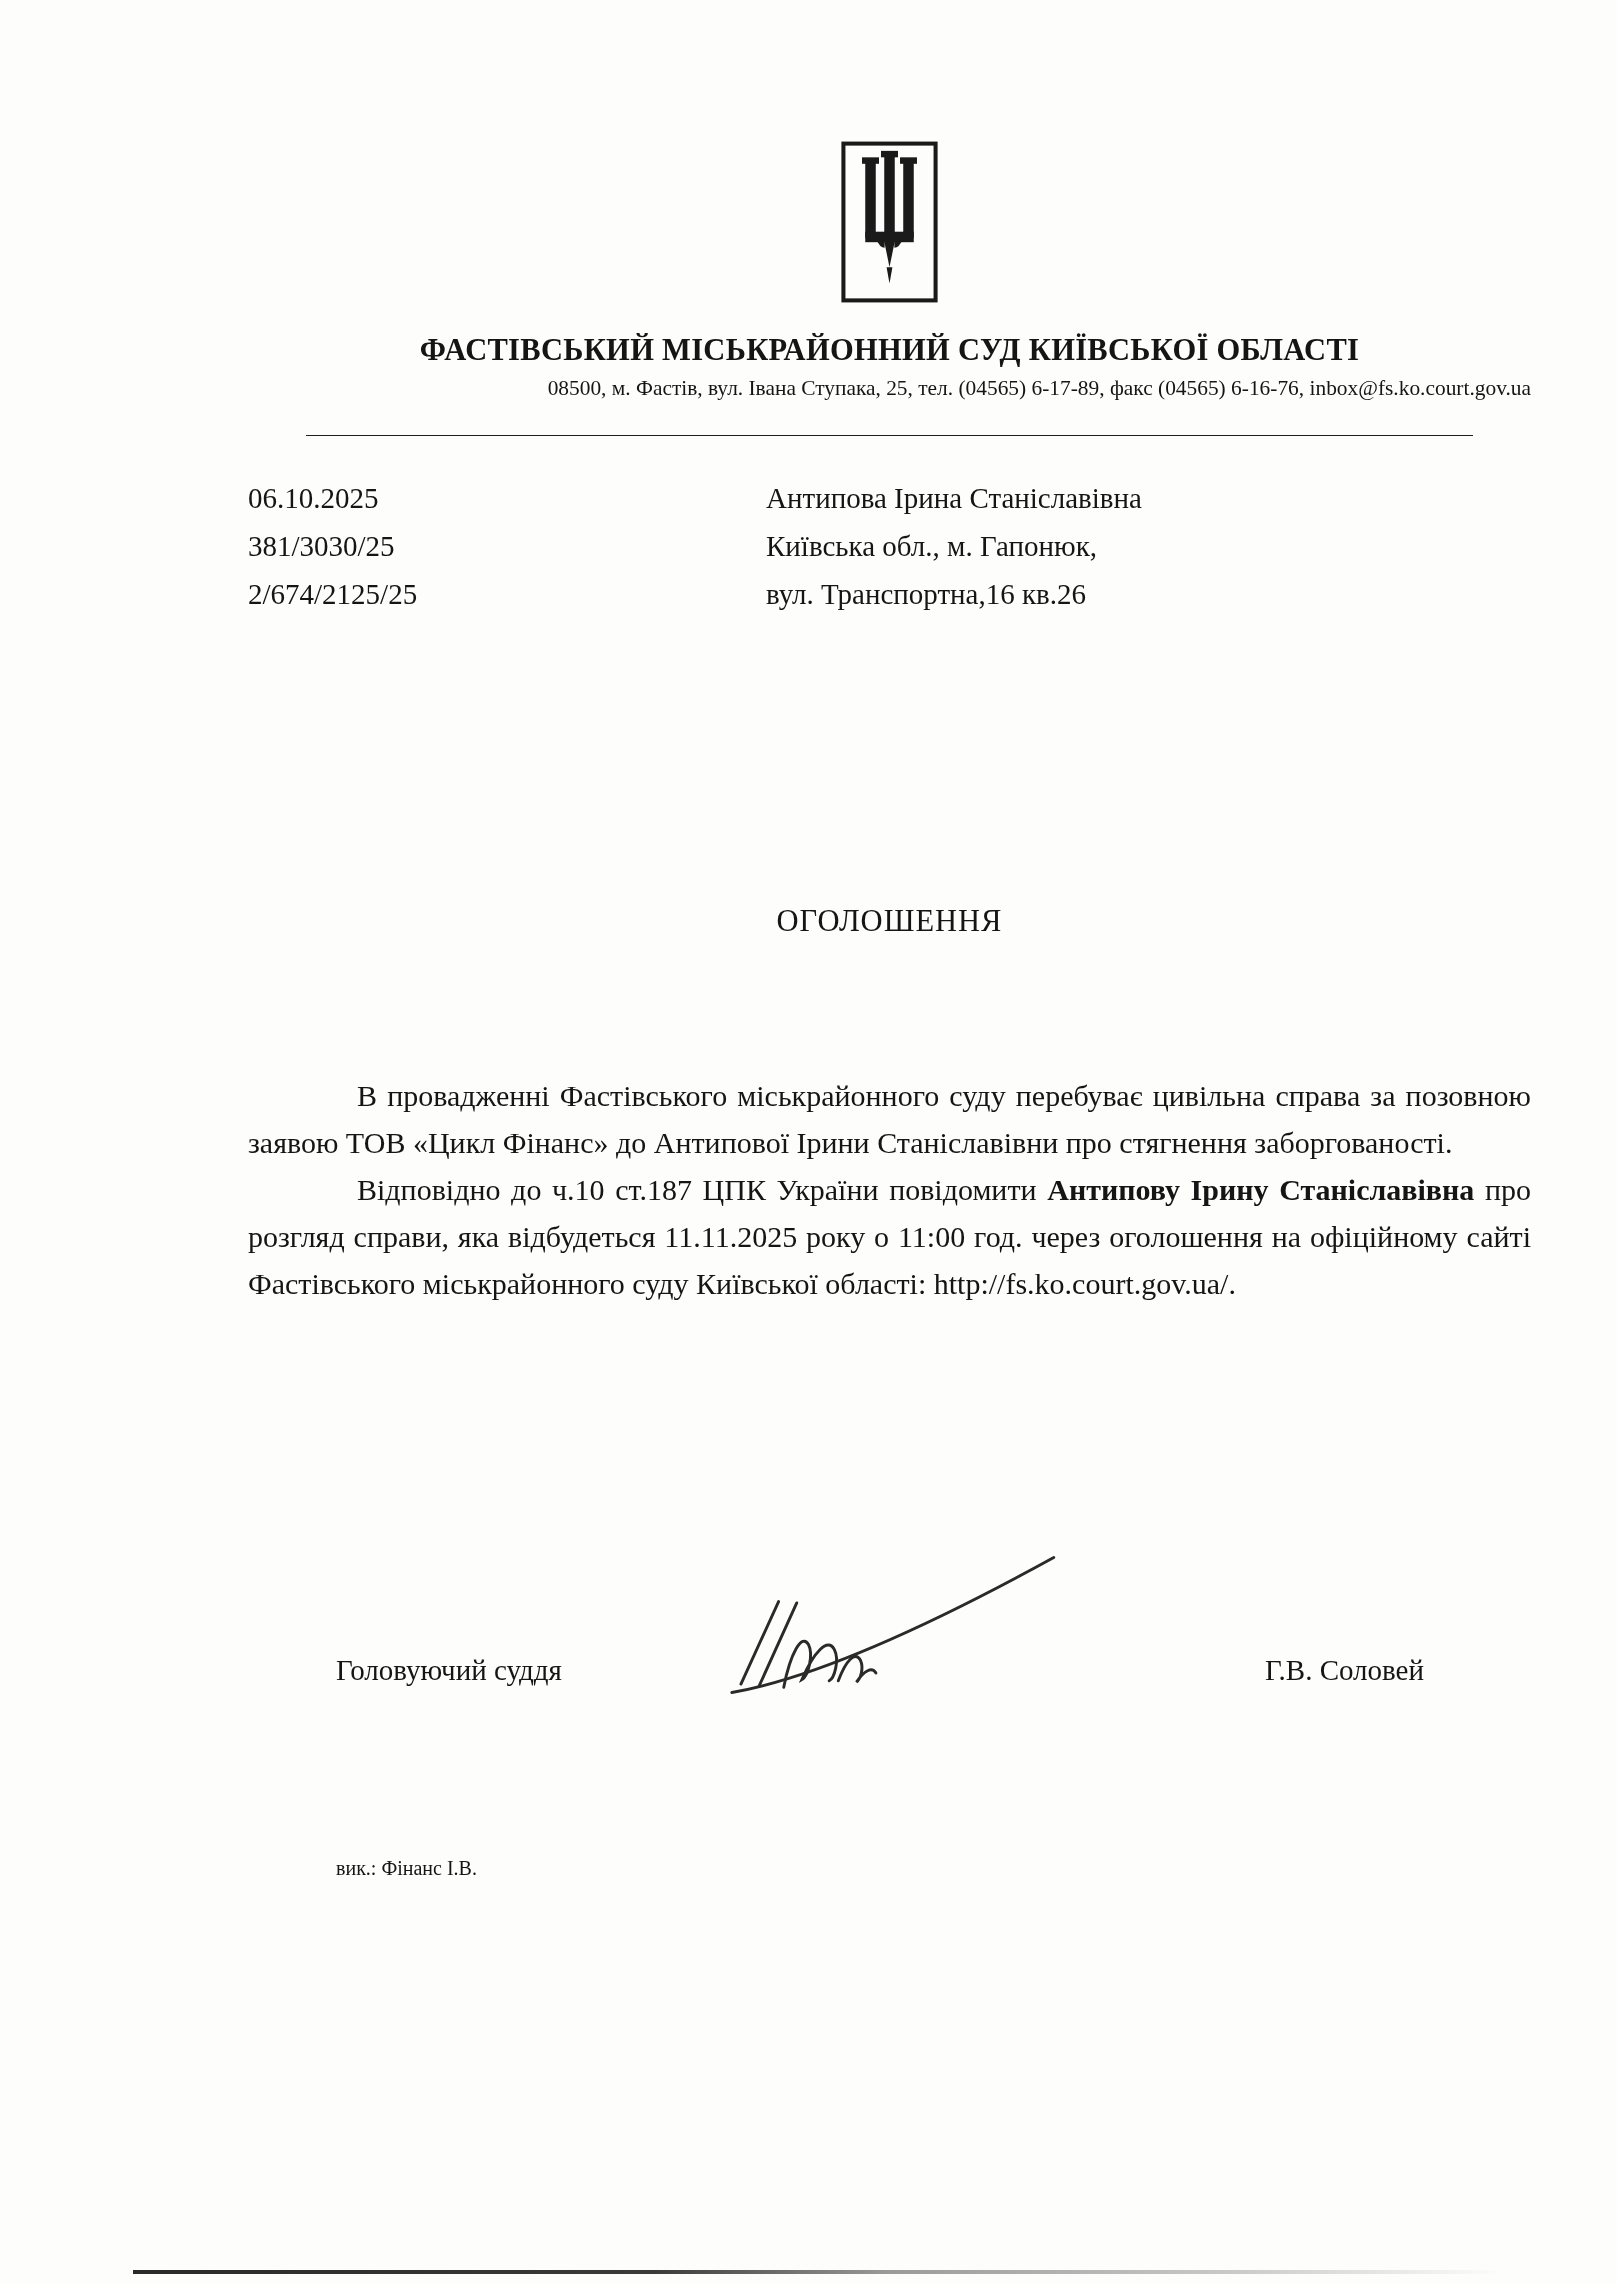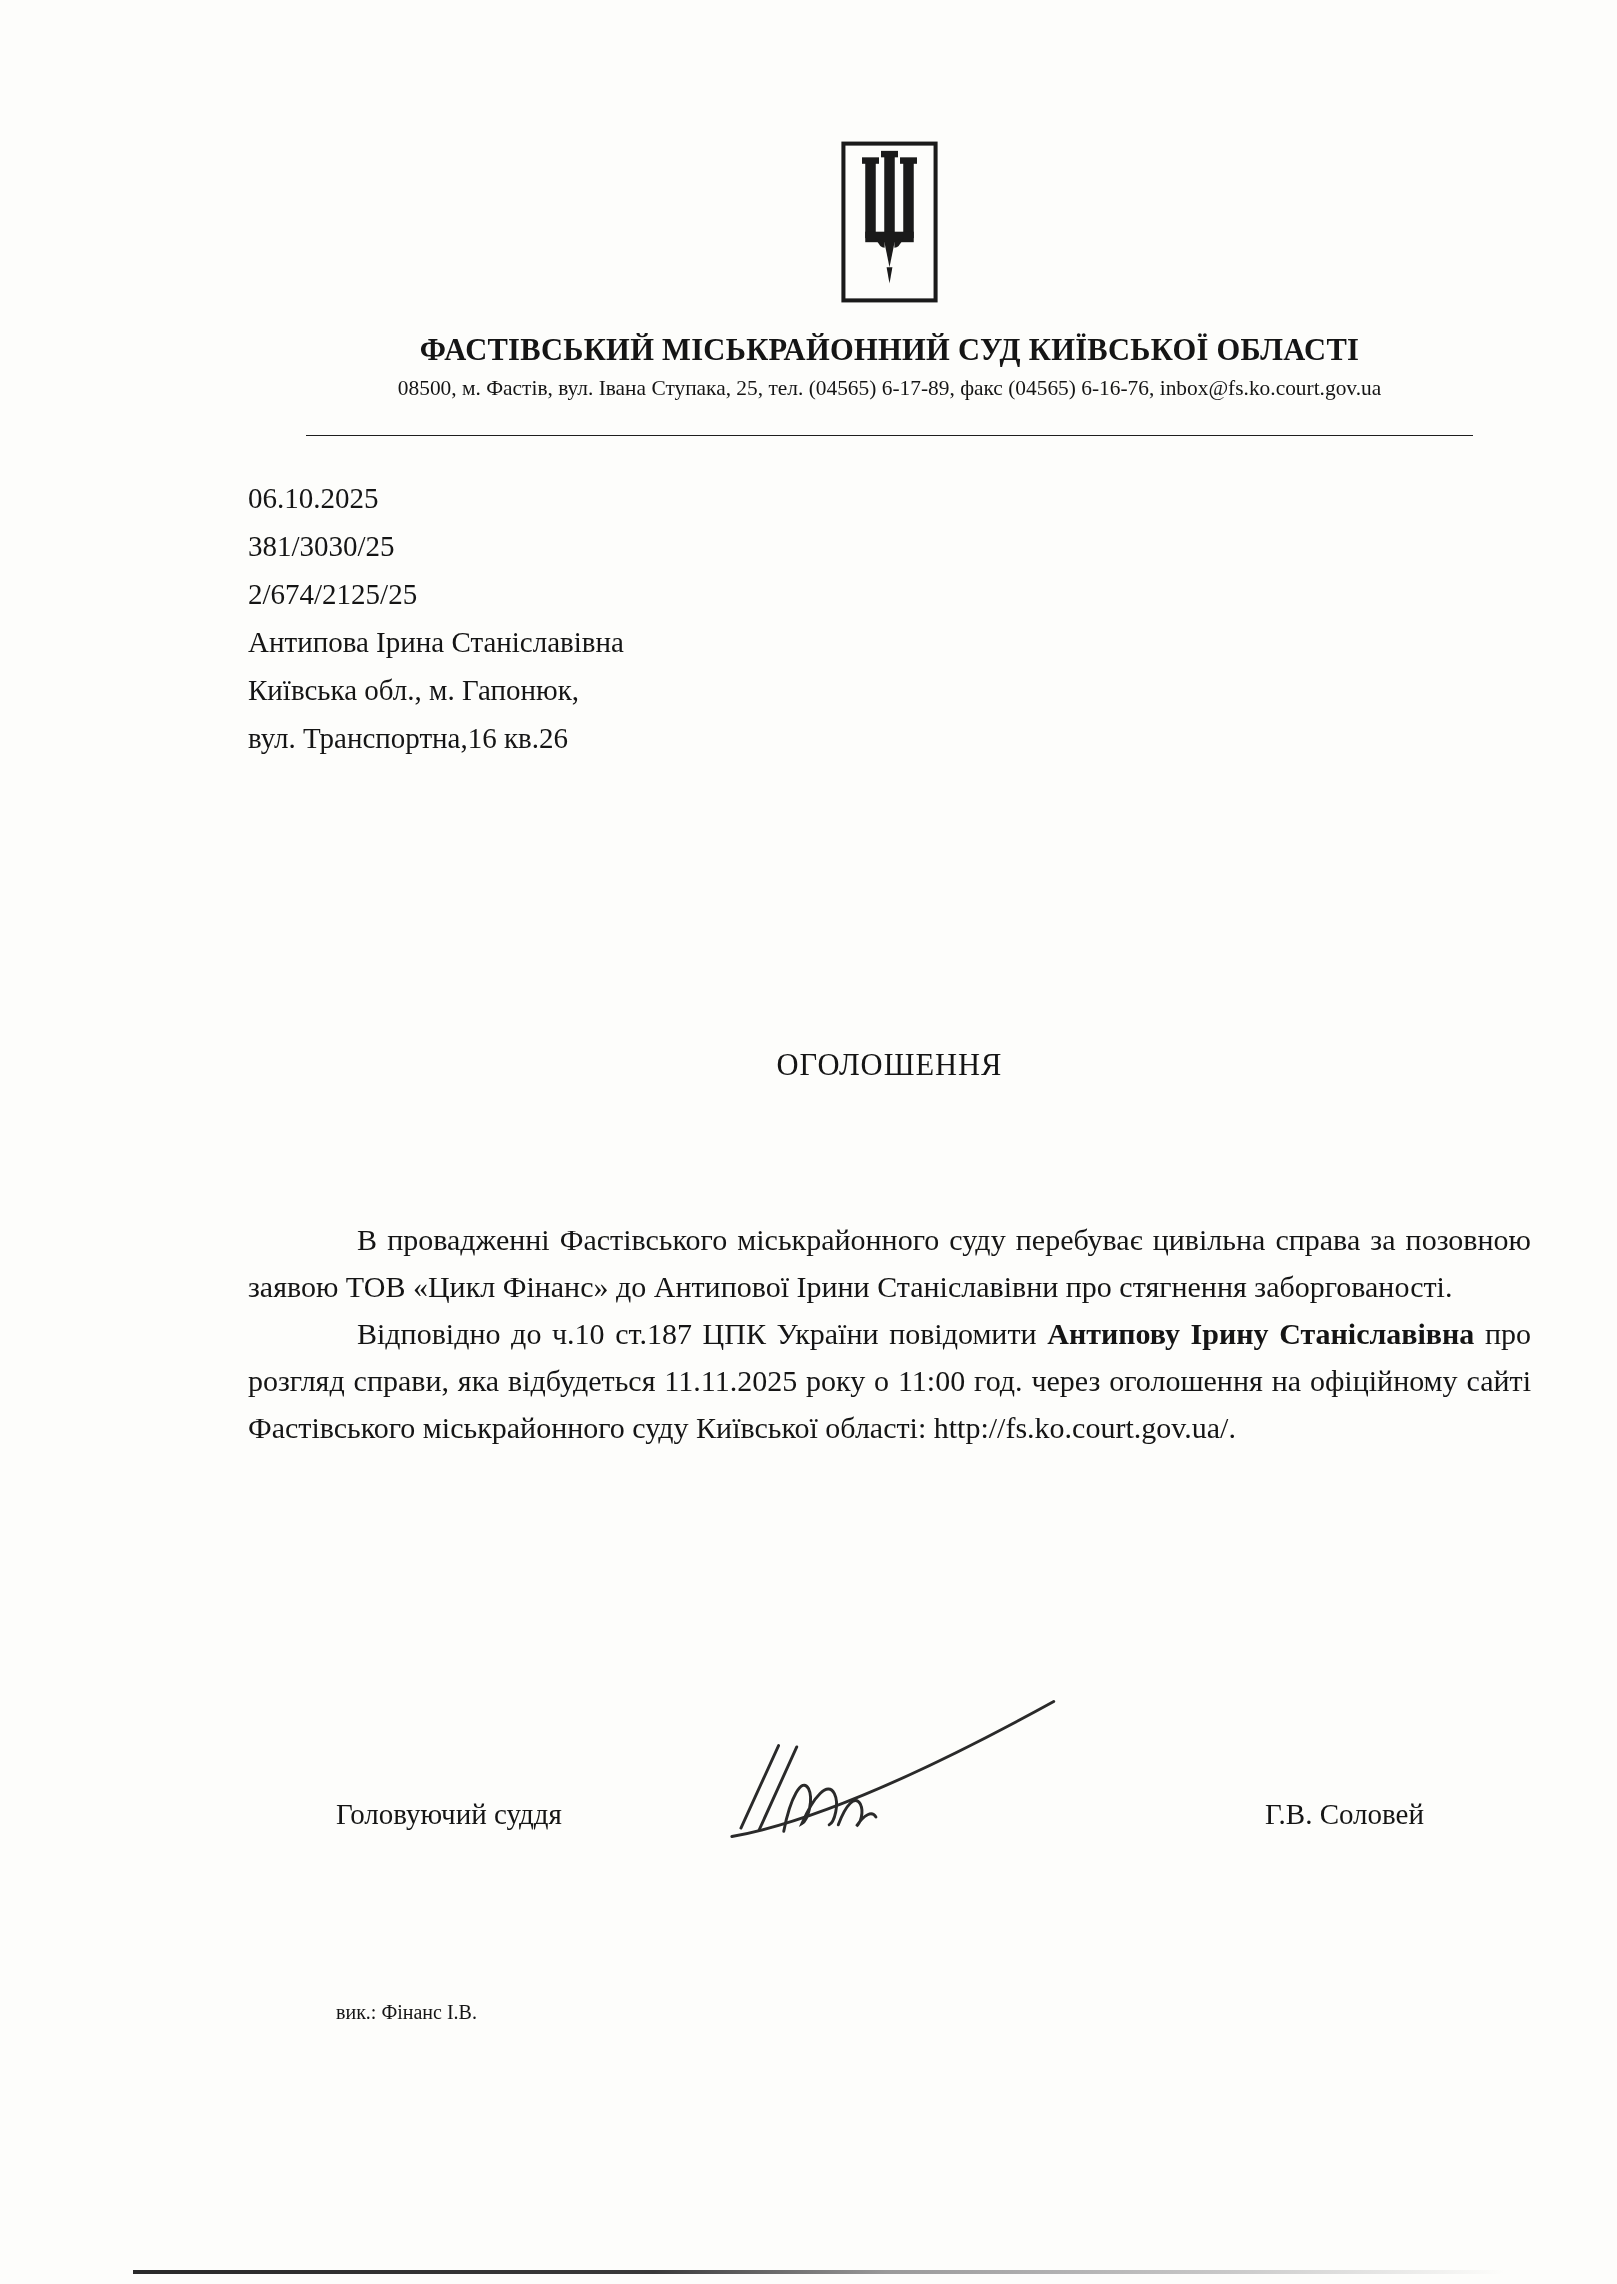--- a/index.html
+++ b/index.html
@@ -24,36 +24,35 @@
   }
   .emblem svg{width:100%;height:100%;}
   .court-name{
     text-align:center;
     font-weight:bold;
     font-size:30.5px;
     letter-spacing:0.3px;
     line-height:38px;
   }
   .court-address{
-    text-align:center;
+    text-align:right;
     font-size:21.4px;
     margin-top:6.5px;
   }
   .header-rule{
     margin:34px auto 0 auto;
     width:91%;
     border:0;
     border-top:1.9px solid #1e1e1e;
   }
   .meta-row{
     display:flex;
     margin-top:38px;
     font-size:29px;
     line-height:48px;
-    flex-direction:column;
   }
   .meta-left{width:518px;flex:0 0 auto;}
   .meta-right{flex:1 1 auto;}
   .doc-title{
     margin-top:286px;
     text-align:center;
     font-size:30.5px;
     letter-spacing:1px;
   }
   .doc-body{margin-top:133px;}

